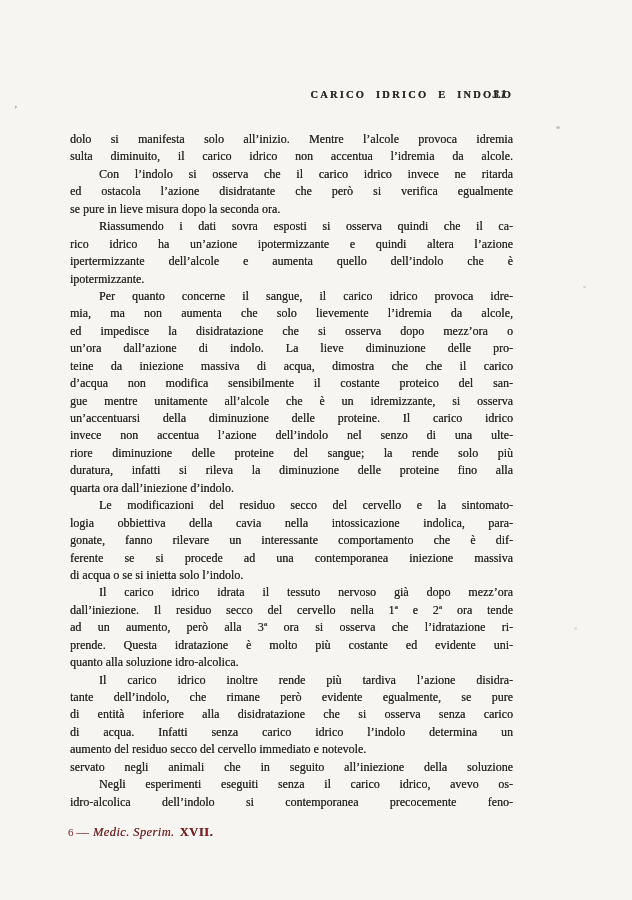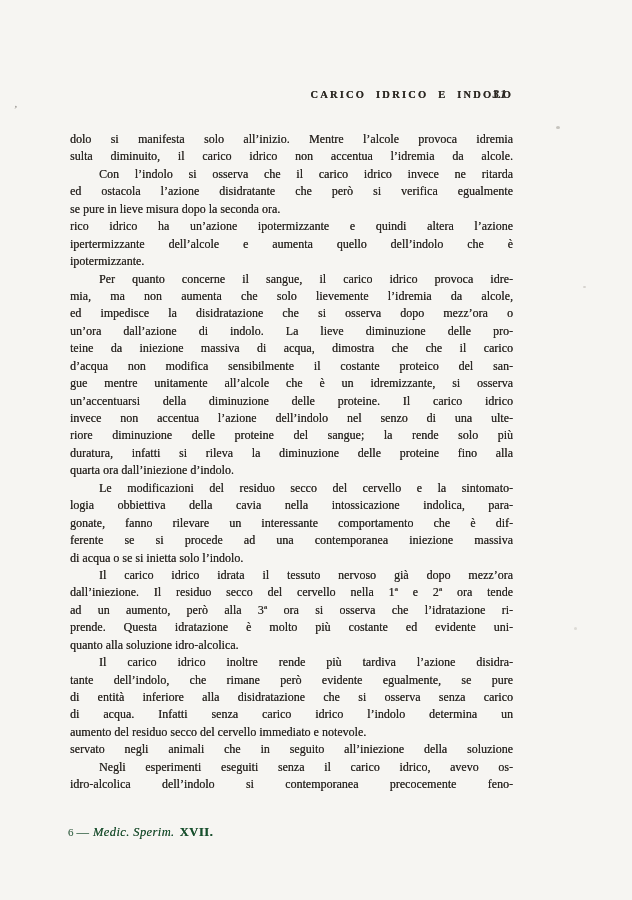--- a/index.html
+++ b/index.html
@@ -63,21 +63,21 @@
     text-align:justify;
     text-align-last:justify;
   }
   .line.left-last{ text-align-last:left; }
   .line.indent{ text-indent:29px; }
   
   .footer{
     position:absolute;
     left:68px;top:825px;
     font-size:12.5px;
-    color:#14532d;
+    color:#7f1d1d;
     text-shadow:0 0 .3px rgba(50,46,40,.7);
   }
   .footer .sig{ font-size:11px; opacity:.8; }
   .footer .dash{ margin:0 4px 0 3px; opacity:.85; }
   .footer .journal{ font-style:italic; letter-spacing:.4px; }
   .footer .volume{ font-weight:bold; letter-spacing:.6px; margin-left:5px; }
   
   .speck{ position:absolute; pointer-events:none; }
   .speck-comma{
     left:15px;top:97px;
@@ -106,20 +106,21 @@
     <span class="running-title">CARICO IDRICO E INDOLO</span>
     <span class="page-number">31</span>
   </div>
 
   <div class="body-text" id="body-text">
       <div class="line">dolo si manifesta solo all’inizio. Mentre l’alcole provoca idremia</div>
       <div class="line">sulta diminuito, il carico idrico non accentua l’idremia da alcole.</div>
       <div class="line indent">Con l’indolo si osserva che il carico idrico invece ne ritarda</div>
       <div class="line">ed ostacola l’azione disidratante che però si verifica egualmente</div>
       <div class="line left-last">se pure in lieve misura dopo la seconda ora.</div>
+      <div class="line indent">Riassumendo i dati sovra esposti si osserva quindi che il ca-</div>
       <div class="line">rico idrico ha un’azione ipotermizzante e quindi altera l’azione</div>
       <div class="line">ipertermizzante dell’alcole e aumenta quello dell’indolo che è</div>
       <div class="line left-last">ipotermizzante.</div>
       <div class="line indent">Per quanto concerne il sangue, il carico idrico provoca idre-</div>
       <div class="line">mia, ma non aumenta che solo lievemente l’idremia da alcole,</div>
       <div class="line">ed impedisce la disidratazione che si osserva dopo mezz’ora o</div>
       <div class="line">un’ora dall’azione di indolo. La lieve diminuzione delle pro-</div>
       <div class="line">teine da iniezione massiva di acqua, dimostra che che il carico</div>
       <div class="line">d’acqua non modifica sensibilmente il costante proteico del san-</div>
       <div class="line">gue mentre unitamente all’alcole che è un idremizzante, si osserva</div>

